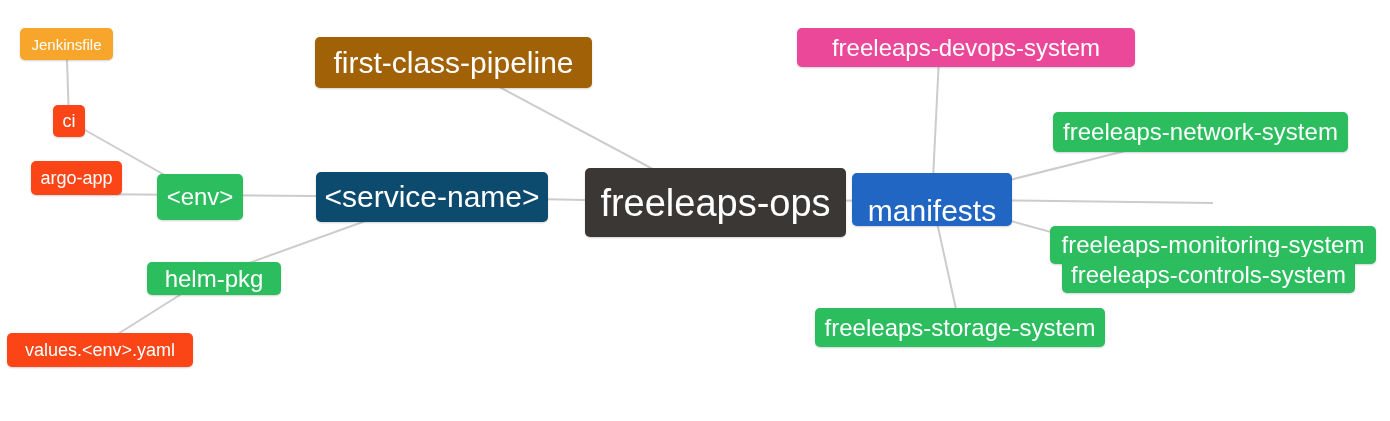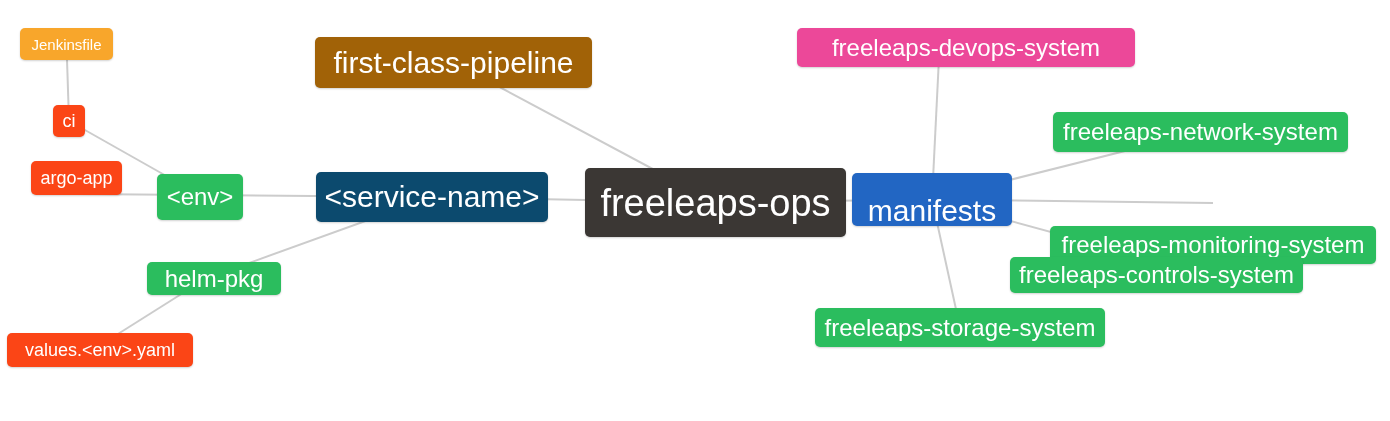--- a/index.html
+++ b/index.html
@@ -101,20 +101,20 @@
       </div>
       <div class="node" style="left: 797px; top: 28px; width: 338px; height: 39px; background: #ec4899; font-size: 24px;">
         <span>freeleaps-devops-system</span>
       </div>
       <div class="node" style="left: 1053px; top: 112px; width: 295px; height: 40px; background: rgb(43, 189, 94); font-size: 24px;">
         <span>freeleaps-network-system</span>
       </div>
       <div class="node" style="left: 1050px; top: 184px; width: 326px; height: 38px; background: rgb(43, 189, 94); font-size: 24px; margin-top: 42px;">
         <span>freeleaps-monitoring-system</span>
       </div>
-      <div class="node" style="left: 1010px; top: 257px; width: 293px; height: 36px; background: rgb(43, 189, 94); font-size: 24px;">
+      <div class="node" style="left: 1062px; top: 257px; width: 293px; height: 36px; background: rgb(43, 189, 94); font-size: 24px;">
         <span>freeleaps-controls-system</span>
       </div>
       <div class="node" style="left: 815px; top: 308px; width: 290px; height: 39px; background: rgb(43, 189, 94); font-size: 24px; justify-content: center;">
         <span>freeleaps-storage-system</span>
       </div>
     </div>
 </div>
 
 </body></html>

